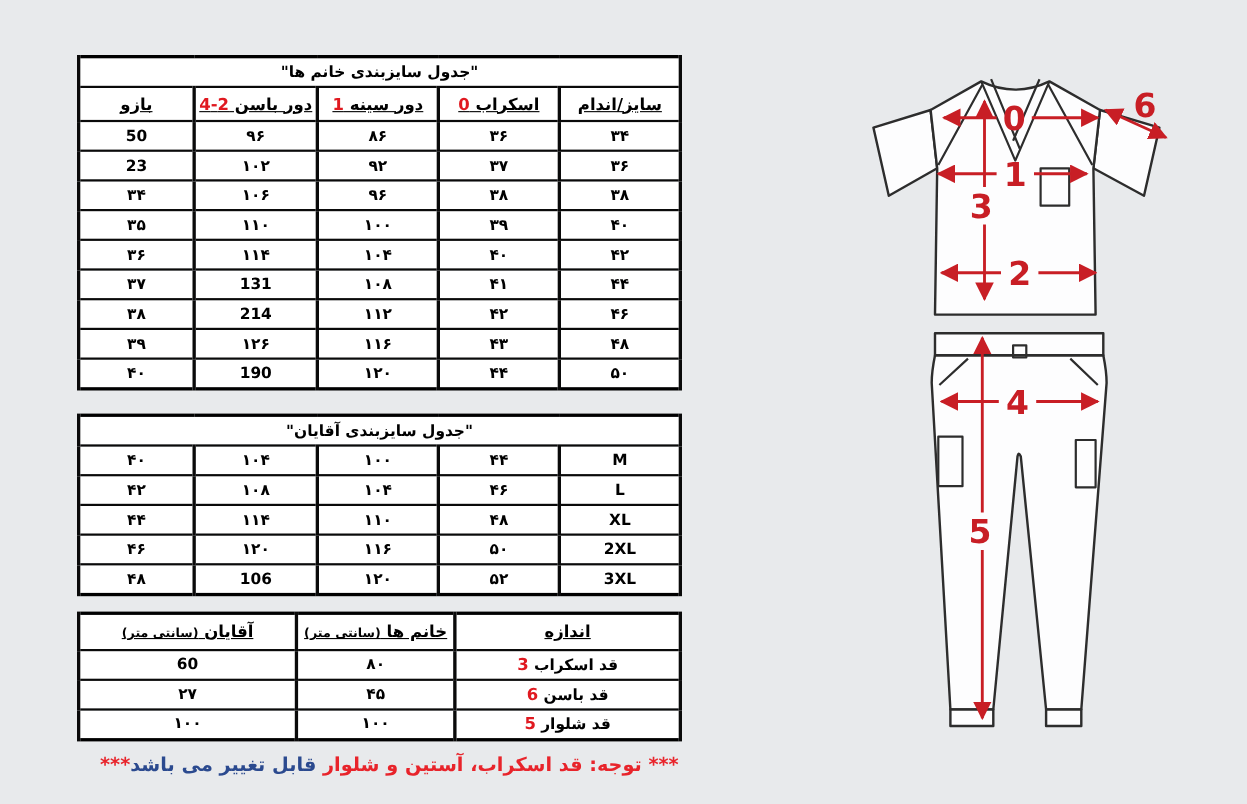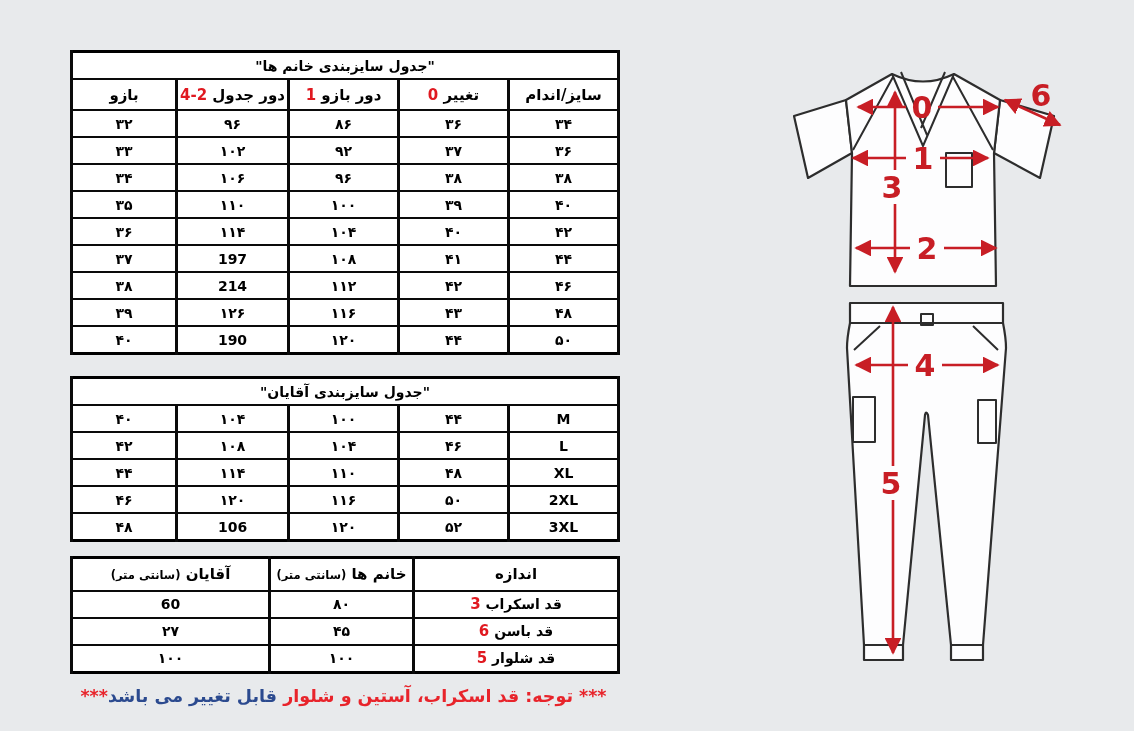--- a/index.html
+++ b/index.html
@@ -12,30 +12,30 @@
     position:absolute;border-collapse:collapse;table-layout:fixed;
     border:3px solid #000;direction:rtl;
   }
   .tbl th,.tbl td{
     border-top:2px solid #0a0a0a;border-bottom:2px solid #0a0a0a;
     border-left:3px solid #0a0a0a;border-right:3px solid #0a0a0a;
     text-align:center;vertical-align:middle;background:#fff;color:#000;
     padding:0;font-weight:bold;overflow:hidden;white-space:nowrap;
   }
   .title-cell{background:#d2d3d4;font-size:17px;height:30px;}
-  .head-cell{background:#d2d3d4;font-size:15px;height:29px;}
+  .head-cell{background:#d2d3d4;font-size:15px;height:29px;text-decoration:underline;}
   .tbl td{height:25px;font-size:14px;}
   .size-col{background:#d9dadb;}
   .latin{font-weight:bold;font-size:15px;margin-top:16px;}
   .num-red{color:#e01920;font-weight:bold;}
   .sub-small{font-size:11.5px;}
   .len-label{font-size:14.5px;}
   .note{
     position:absolute;left:70px;top:686px;width:547px;
-    direction:rtl;text-align:center;font-weight:bold;font-size:17.5px;
+    direction:rtl;text-align:right;font-weight:bold;font-size:17.5px;
     letter-spacing:.2px;
   }
   .note .red{color:#e8242b;}
   .note .blue{color:#2b4a8f;}
   .diagram{position:absolute;left:778px;top:58px;}
   .outline{stroke:#2d2d2d;stroke-width:2.2;fill:#fdfdfe;stroke-linejoin:round;}
   .outline-thin{stroke:#2d2d2d;stroke-width:2;fill:none;stroke-linejoin:round;}
   .dim{stroke:#c81e25;stroke-width:2.6;fill:none;}
   .dim-label{fill:#c81e25;font-family:"DejaVu Sans",sans-serif;font-size:30px;font-weight:bold;text-anchor:middle;}
 </style>
@@ -51,40 +51,40 @@
         <col style="width:110px">
         <col style="width:112px">
         <col style="width:105px">
       </colgroup>
     <thead>
       <tr>
         <td colspan="5" class="title-cell">"جدول سایزبندی خانم ها"</td>
       </tr>
       <tr id="women-head-row">
           <th class="head-cell"><span>سایز/اندام</span></th>
-          <th class="head-cell"><span>تغییر </span><span class="num-red latin">0</span></th>
-          <th class="head-cell"><span>دور بازو </span><span class="num-red latin">1</span></th>
-          <th class="head-cell"><span>دور جدول </span><span class="num-red latin">2-4</span></th>
+          <th class="head-cell"><span>اسکراب </span><span class="num-red latin">0</span></th>
+          <th class="head-cell"><span>دور سینه </span><span class="num-red latin">1</span></th>
+          <th class="head-cell"><span>دور باسن </span><span class="num-red latin">2-4</span></th>
           <th class="head-cell"><span>بازو</span></th>
         </tr>
     </thead>
     <tbody id="women-tbody">
         <tr>
           <td class="size-col">۳۴</td>
           <td>۳۶</td>
           <td>۸۶</td>
           <td>۹۶</td>
-          <td>۳۲</td>
+          <td>50</td>
         </tr>
         <tr>
           <td class="size-col">۳۶</td>
           <td>۳۷</td>
           <td>۹۲</td>
           <td>۱۰۲</td>
-          <td>۳۳</td>
+          <td>23</td>
         </tr>
         <tr>
           <td class="size-col">۳۸</td>
           <td>۳۸</td>
           <td>۹۶</td>
           <td>۱۰۶</td>
           <td>۳۴</td>
         </tr>
         <tr>
           <td class="size-col">۴۰</td>
@@ -97,21 +97,21 @@
           <td class="size-col">۴۲</td>
           <td>۴۰</td>
           <td>۱۰۴</td>
           <td>۱۱۴</td>
           <td>۳۶</td>
         </tr>
         <tr>
           <td class="size-col">۴۴</td>
           <td>۴۱</td>
           <td>۱۰۸</td>
-          <td>197</td>
+          <td>131</td>
           <td>۳۷</td>
         </tr>
         <tr>
           <td class="size-col">۴۶</td>
           <td>۴۲</td>
           <td>۱۱۲</td>
           <td>214</td>
           <td>۳۸</td>
         </tr>
         <tr>

